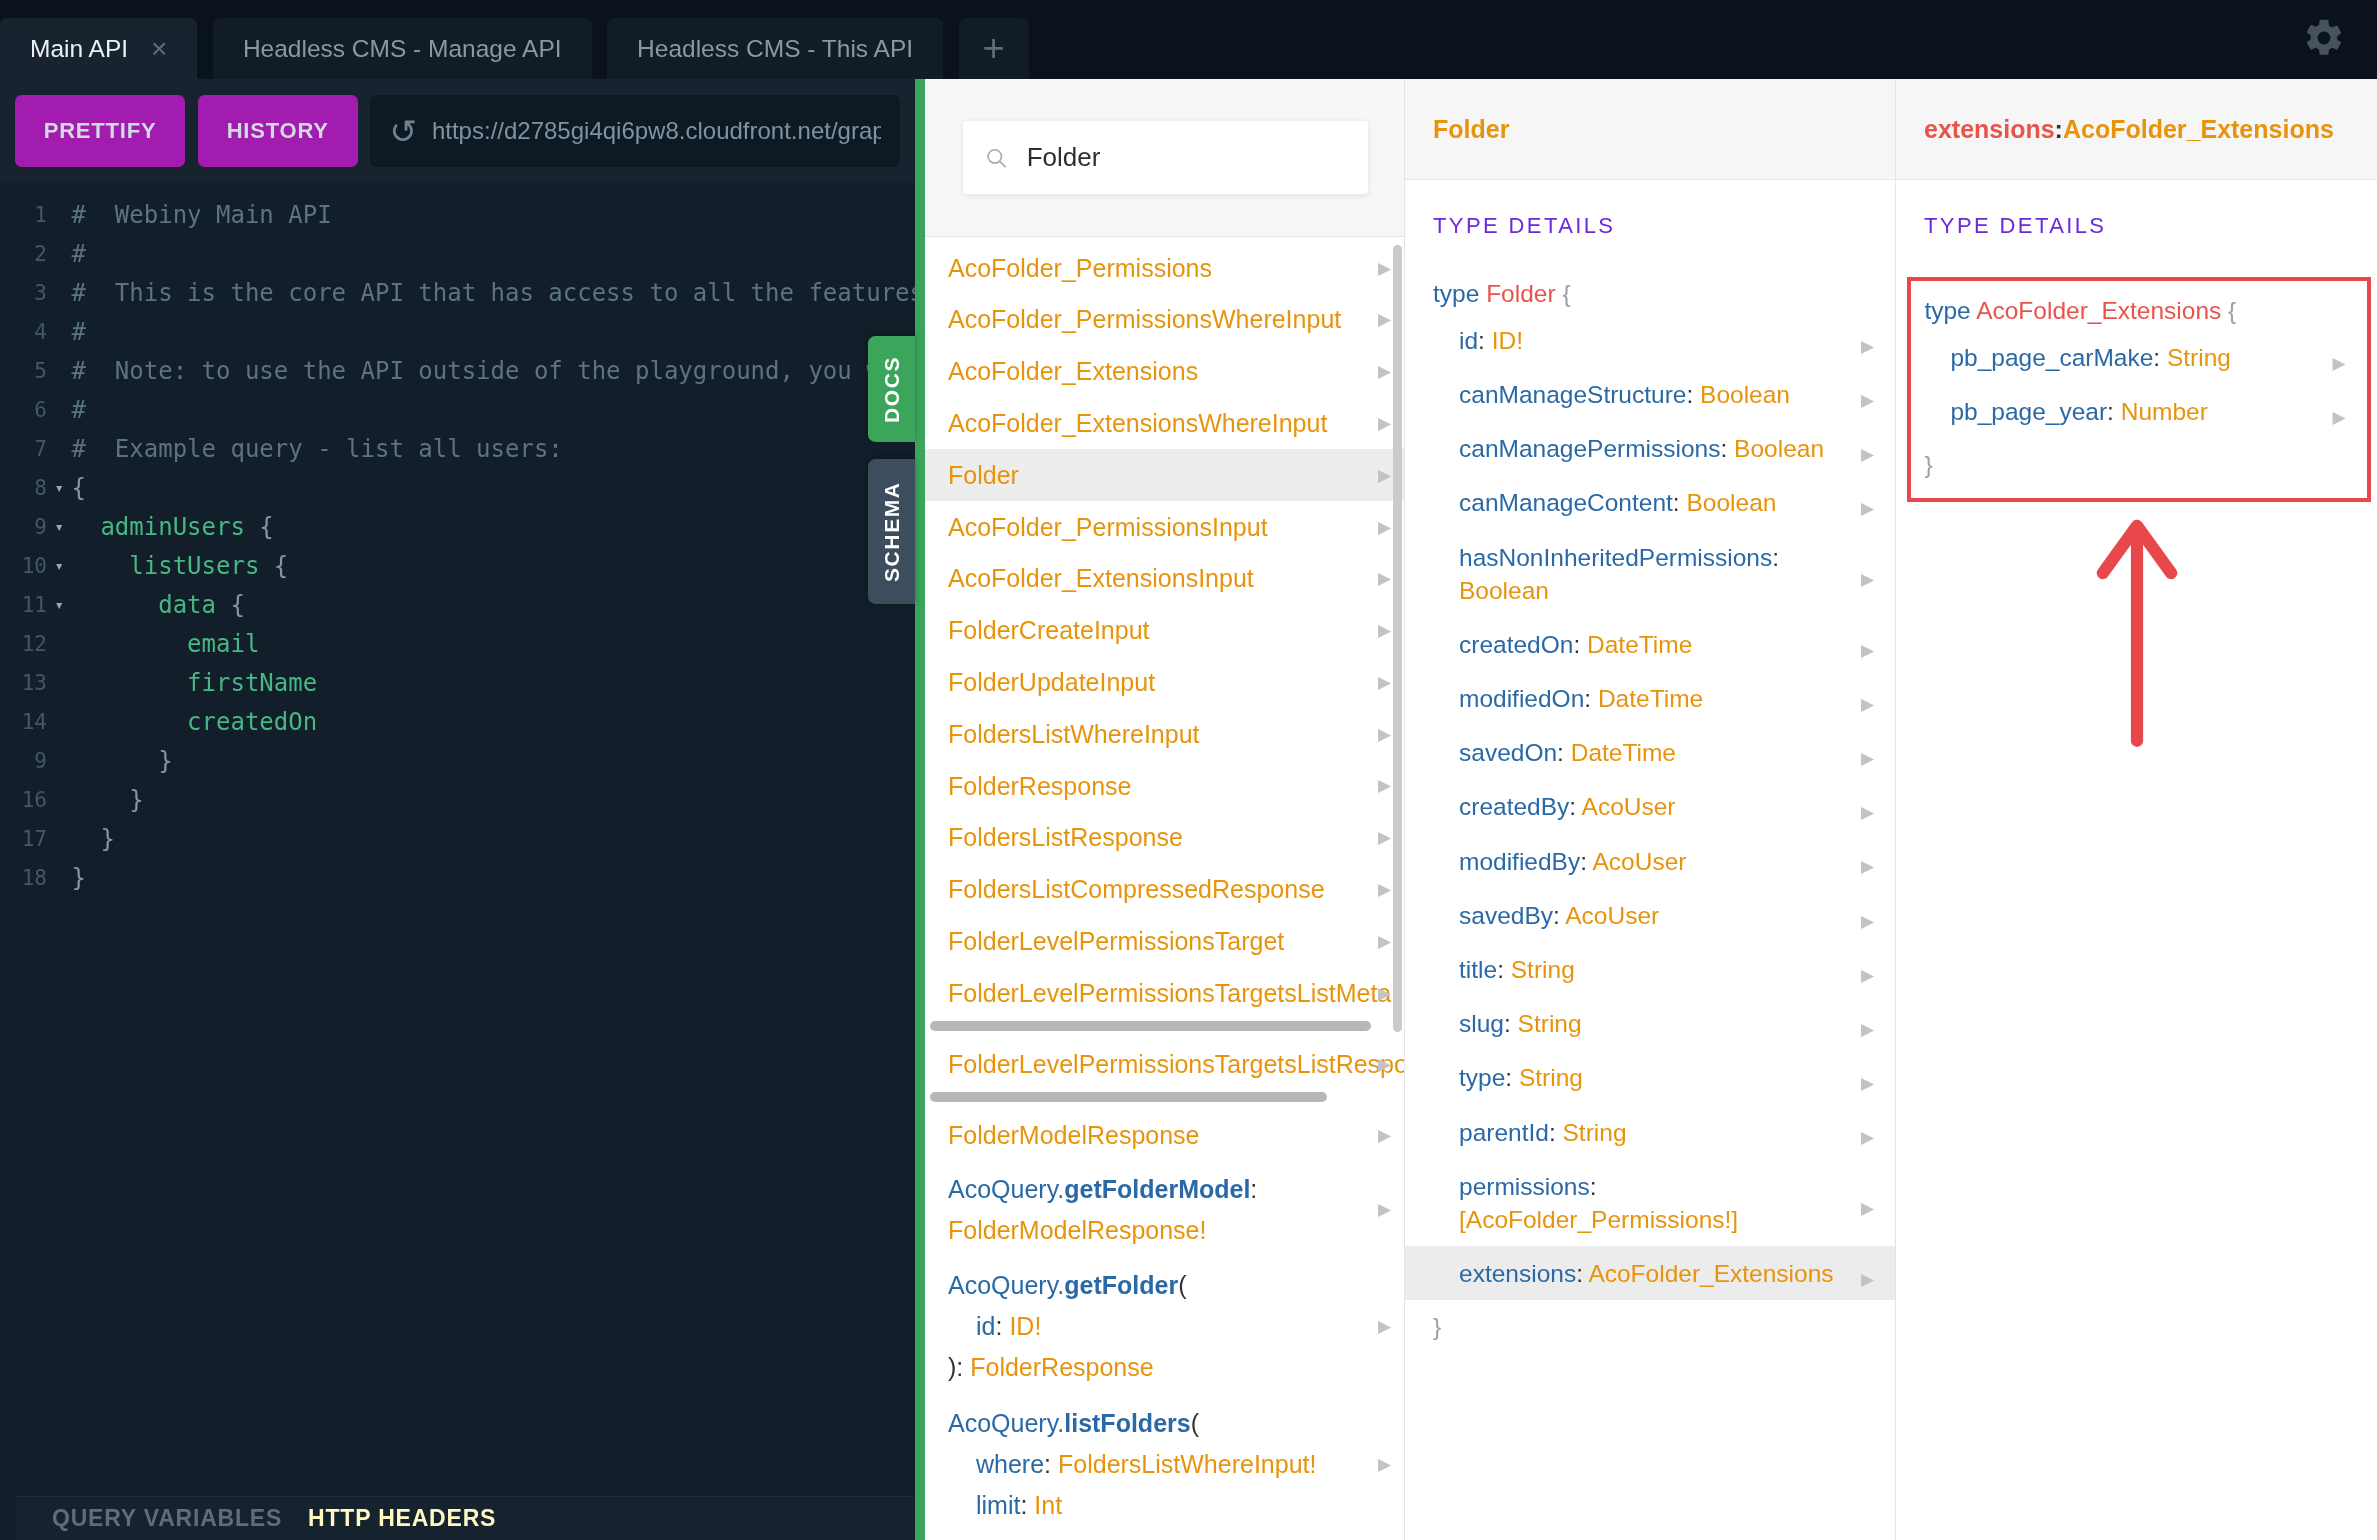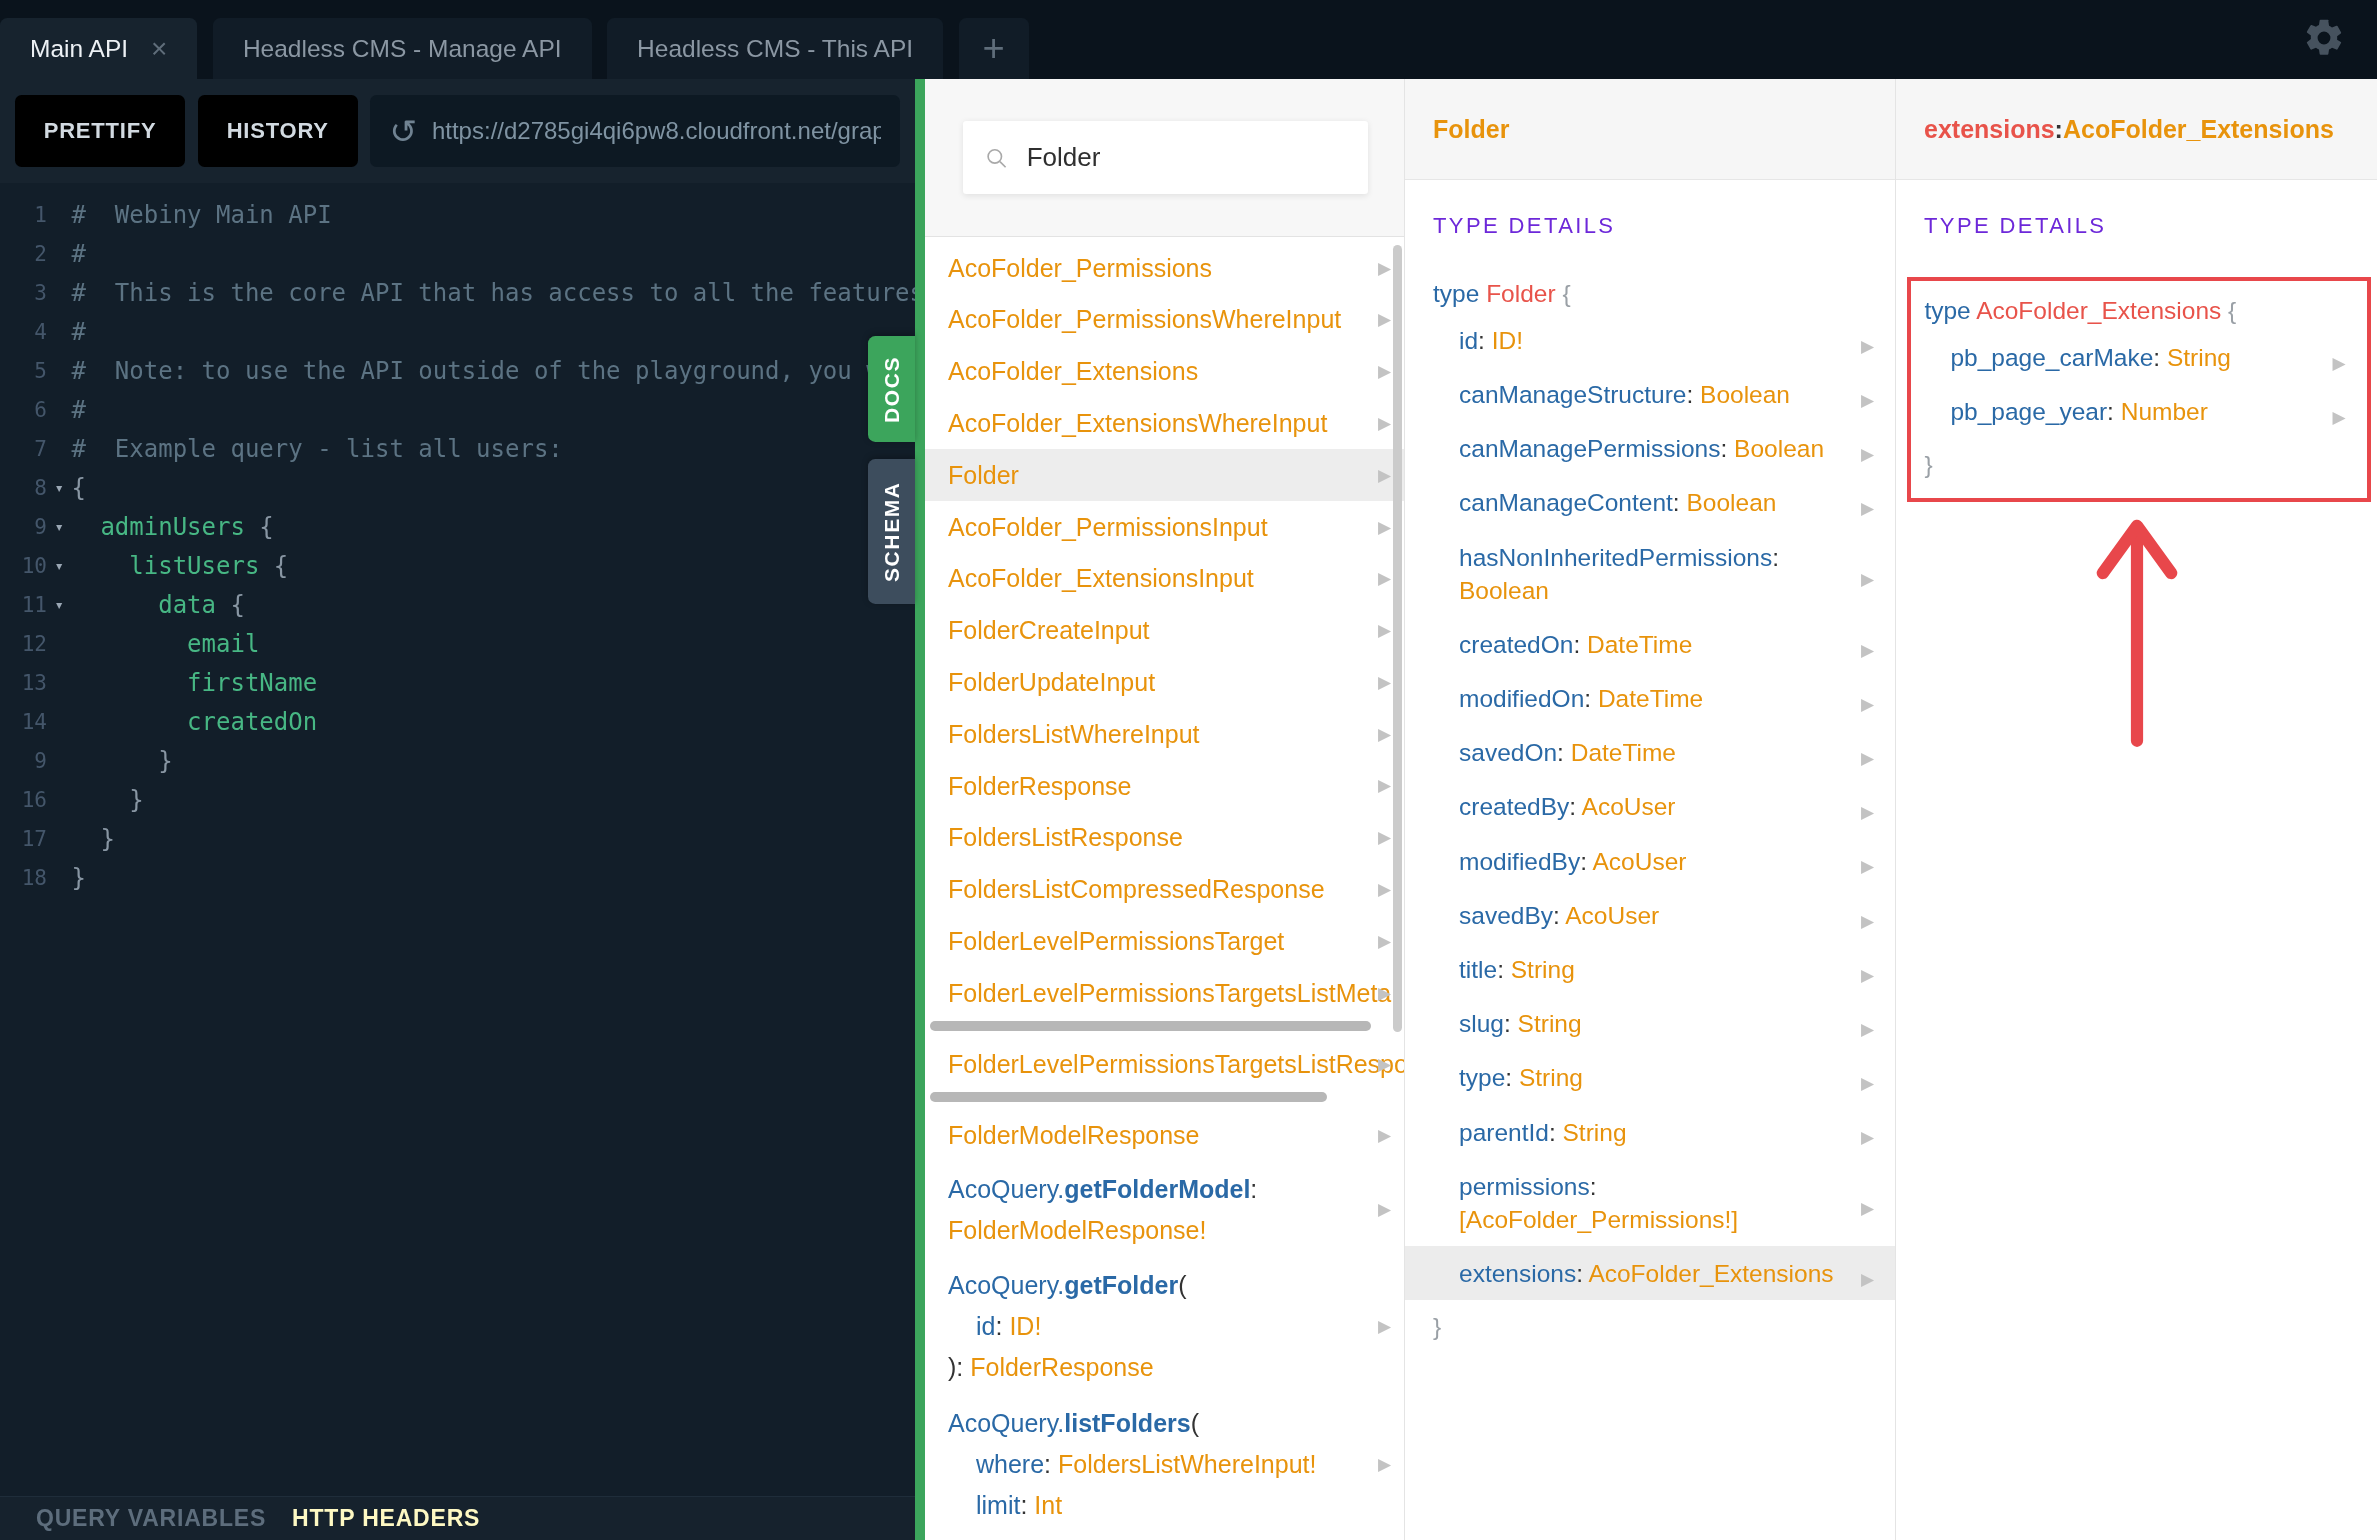--- a/index.html
+++ b/index.html
@@ -13,39 +13,39 @@
           display:flex; align-items:center; padding:0 30px; font-size:24.5px; cursor:pointer; white-space:nowrap; }
   .gtab.active { background:#17232e; color:#edf1f5; }
   .gtab .close { margin-left:23px; color:#5f6d7a; font-size:28px; line-height:1; }
   .add-tab { height:61px; width:70px; border-radius:7.3px 7.3px 0 0; background:#111c27; color:#5f6d7a;
              display:flex; align-items:center; justify-content:center; font-size:38px; cursor:pointer; }
   .gear { position:absolute; right:31px; top:16.3px; width:44px; height:44px; cursor:pointer; }
 
   
   .left-pane { position:absolute; left:0; top:79px; width:915px; height:1461px; background:#121e29; }
   .toolbar { height:104px; background:#17232e; display:flex; align-items:center; padding:0 14.7px; gap:12.2px; }
-  .tb-btn { height:72px; padding:0 29px; background:#000000; color:#d2dae1; border-radius:6.5px;
+  .tb-btn { height:72px; padding:0 29px; background:#a21caf; color:#d2dae1; border-radius:6.5px;
             display:flex; align-items:center; font-size:22px; font-weight:600; letter-spacing:0.8px; cursor:pointer; }
   .url-box { flex:1; height:72px; background:#0d1923; border-radius:6.5px; display:flex; align-items:center;
              padding:0 19.6px; gap:14.7px; color:#7f93a2; }
   .url-box .refresh { font-size:33px; line-height:1; color:#70839-2; color:#708392; }
   .url-box input { background:transparent; border:none; outline:none; color:#7f93a2; font-size:24px;
                    font-family:"Liberation Sans",sans-serif; width:100%; }
 
   .editor { position:absolute; top:104px; left:0; right:0; bottom:44px; background:#121e29; padding-top:13px; overflow:hidden; }
   .code-line { display:flex; height:39px; line-height:39px; font-family:"DejaVu Sans Mono",monospace; font-size:24px; }
   .code-line .ln { width:47px; flex:none; text-align:right; color:#44566a; font-size:21px; }
   .code-line .fold { width:24.5px; flex:none; text-align:center; color:#9aa7b4; font-size:15.5px; }
   .code-line pre { margin:0; font:inherit; white-space:pre; }
   .t-comment { color:#5c7383; }
   .t-field { color:#47b784; }
   .t-punct { color:#8896a3; }
   .t-plain { color:#cfd8e0; }
 
-  .bottom-bar { position:absolute; left:0; bottom:0; width:100%; height:44px; background:#16222d;
+  .bottom-bar { position:absolute; left:16px; bottom:0; width:100%; height:44px; background:#16222d;
                 border-top:1.6px solid #1f2d3a; display:flex; align-items:center; padding:0 36px; gap:26px; }
   .bb-item { font-size:23px; font-weight:600; letter-spacing:0.8px; cursor:pointer; }
   .bb-dim { color:#5d6d7c; }
   .bb-lit { color:#fef9c3; }
 
   
   .green-divider { position:absolute; left:915px; top:79px; width:9.8px; height:1461px; background:#3ca55c; }
   .side-tab { position:absolute; width:47px; display:flex; align-items:center; justify-content:center;
               color:#fff; font-size:21px; font-weight:600; letter-spacing:1.6px; cursor:pointer;
               writing-mode:vertical-rl; transform:rotate(180deg); border-radius:0 7.3px 7.3px 0;

